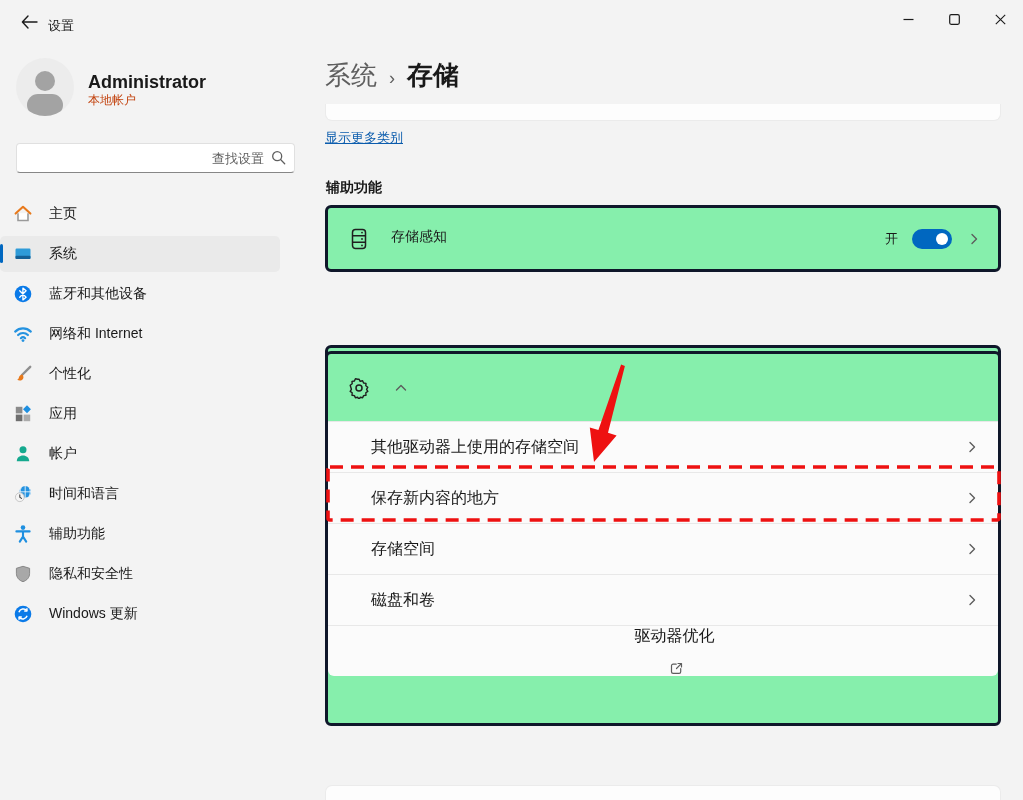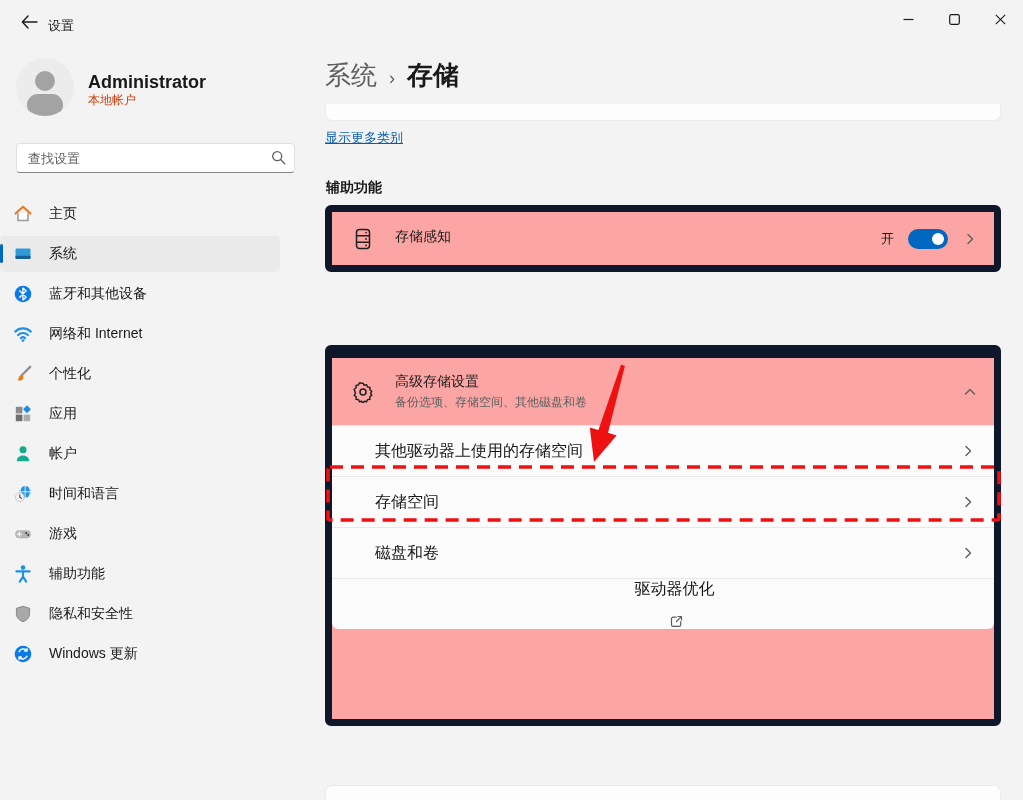--- a/index.html
+++ b/index.html
@@ -17,21 +17,21 @@
   
   .sidebar { position:absolute; left:0; top:48px; width:312px; height:752px; }
   .user-block { position:absolute; left:16px; top:10px; width:280px; height:60px; cursor:pointer; }
   .avatar { position:absolute; left:0; top:0; width:58px; height:58px; border-radius:50%; background:#ececec; overflow:hidden; }
   .avatar .head { position:absolute; left:19px; top:13px; width:20px; height:20px; border-radius:50%; background:#a3a3a3; }
   .avatar .body { position:absolute; left:11px; top:36px; width:36px; height:22px; border-radius:11px; background:#a3a3a3; }
   .user-name { position:absolute; left:72px; top:14px; font-size:18px; font-weight:bold; color:#191919; }
   .user-type { position:absolute; left:72px; top:34px; font-size:12px; color:#c2410c; }
 
   .search-wrap { position:absolute; left:16px; top:95px; width:279px; height:30px; }
-  .search-input { width:100%; height:100%; border:1px solid #e0e0e0; border-bottom:1px solid #868686; border-radius:4px; background:#ffffff; font-size:13px; padding:0 30px 0 11px; color:#1b1b1b; font-family:"Liberation Sans",sans-serif; outline:none; }
+  .search-input { width:100%; height:100%; border:1px solid #e0e0e0; border-bottom:1px solid #868686; border-radius:4px; background:#ffffff; font-size:13px; padding:0 30px 0 11px; color:#1b1b1b; font-family:"Liberation Sans",sans-serif; outline:none;text-align:right; }
   .search-input::placeholder { color:#616161; opacity:1; }
   .search-icon { position:absolute; right:9px; top:7px; }
 
   .nav { position:absolute; left:0; top:148px; width:280px; display:flex; flex-direction:column; gap:4px; }
   .nav-item { position:relative; height:36px; display:flex; align-items:center; gap:16px; padding-left:13px; border-radius:5px; cursor:pointer; }
   .nav-item.selected { background:#eaeaea; }
   .nav-item.selected::before { content:""; position:absolute; left:0; top:8px; width:3px; height:19px; border-radius:3px; background:#0067c0; }
   .nav-icon { width:20px; height:20px; flex:0 0 20px; display:flex; align-items:center; justify-content:center; }
   .nav-label { font-size:14px; color:#191919; white-space:nowrap; }
 
@@ -41,21 +41,21 @@
   .crumb-parent { color:#5e5e5e; cursor:pointer; }
   .crumb-sep { color:#5e5e5e; font-size:18px; }
   .crumb-current { color:#191919; font-weight:600; }
 
   .partial-bar-top { position:absolute; left:0; top:56px; width:676px; height:17px; background:#fdfdfd; border:1px solid #ebebeb; border-top:none; border-radius:0 0 7px 7px; }
   .show-more { position:absolute; left:0; top:81px; font-size:13px; color:#0b5cad; text-decoration:underline; cursor:pointer; }
 
   .section-title { position:absolute; left:1px; top:131px; font-size:14px; font-weight:700; color:#191919; }
   .related-title { position:absolute; left:1px; top:711px; font-size:14px; font-weight:700; color:#191919;margin-top:46px; }
 
-  .card { position:absolute; left:0; width:676px; background:#fca5a5; border:7px solid #0f172a; border-radius:6px; }
+  .card { position:absolute; left:0; width:676px; background:#86efac; border:3px solid #0f172a; border-radius:6px; }
   .card-storage-sense { top:157px; height:68px; }
   .card-cleanup { top:230px; height:68px; }
   .card-advanced { top:303px; height:375px; }
   .partial-card-bottom { position:absolute; left:0; top:737px; width:676px; height:15px; background:#fdfdfd; border:1px solid #ebebeb; border-bottom:none; border-radius:7px 7px 0 0; }
 
   .card-row { position:relative; display:flex; align-items:center; cursor:pointer; }
   .card-head { height:67px; padding:0 18px 0 20px; }
   .head-icon { width:22px; height:22px; margin-right:21px; flex:0 0 22px; display:flex; align-items:center; justify-content:center; }
   .head-text { flex:1; min-width:0; }
   .head-title { font-size:14px; color:#191919; margin-bottom:3px; }
@@ -207,31 +207,20 @@
           <svg width="20" height="20" viewBox="0 0 20 20">
               <circle cx="12.2" cy="7.8" r="5.8" fill="#2492e0"></circle>
               <path d="M6.4 7.8h11.6M12.2 2v11.6M8.3 3.4c-1.6 3-1.6 5.8 0 8.8M16.1 3.4c1.6 3 1.6 5.8 0 8.8" stroke="#ffffff" stroke-width="0.8" fill="none"></path>
               <circle cx="6.8" cy="13.2" r="4.4" fill="#f4f4f4" stroke="#bdbdbd" stroke-width="0.8"></circle>
               <path d="M6.8 10.9v2.4l1.7 1.1" fill="none" stroke="#444444" stroke-width="1.1" stroke-linecap="round"></path>
             </svg>
         </span>
         <span class="nav-label">时间和语言</span>
       </div>
 
-      <div class="nav-item">
-        <span class="nav-icon">
-          <svg width="20" height="20" viewBox="0 0 20 20">
-              <rect x="2.2" y="6.2" width="15.6" height="8" rx="4" fill="#b5b5b5"></rect>
-              <path d="M6.4 8.3v3.8M4.5 10.2h3.8" stroke="#ffffff" stroke-width="1.2" stroke-linecap="round"></path>
-              <circle cx="13.2" cy="9" r="1" fill="#3a3a3a"></circle>
-              <circle cx="15.2" cy="11" r="1" fill="#3a3a3a"></circle>
-            </svg>
-        </span>
-        <span class="nav-label">游戏</span>
-      </div>
 
       <div class="nav-item">
         <span class="nav-icon">
           <svg width="20" height="20" viewBox="0 0 20 20">
               <circle cx="10" cy="3.6" r="2.3" fill="#1e8fe0"></circle>
               <path d="M3.4 7.4h13.2M10 7.4v5.2l-3.2 5M10 12.6l3.2 5" fill="none" stroke="#1e8fe0" stroke-width="2.1" stroke-linecap="round" stroke-linejoin="round"></path>
             </svg>
         </span>
         <span class="nav-label">辅助功能</span>
       </div>
@@ -321,42 +310,46 @@
     </div>
 
     <div class="card card-advanced">
       <div class="card-row card-head">
         <span class="head-icon">
           <svg width="22" height="22" viewBox="0 0 22 22">
               <circle cx="11" cy="11" r="3" fill="none" stroke="#1f1f1f" stroke-width="1.5"></circle>
               <path d="M11 2.2l1.2 2.1 2.4-.5 1 2.2 2.4.4-.2 2.4 2 1.4-1.2 2.1 1.2 2.1-2 1.4.2 2.4-2.4.4-1 2.2-2.4-.5-1.2 2.1-1.2-2.1-2.4.5-1-2.2-2.4-.4.2-2.4-2-1.4 1.2-2.1L2.2 8.2l2-1.4-.2-2.4 2.4-.4 1-2.2 2.4.5z" fill="none" stroke="#1f1f1f" stroke-width="1.4" stroke-linejoin="round"></path>
             </svg>
         </span>
-        <span class="head-text">
-          <div class="head-title">高级存储设置</div>
-          <div class="head-desc">备份选项、存储空间、其他磁盘和卷</div>
-        </span>
         <span class="trailing">
           <span class="chevron">
             <svg width="12" height="12" viewBox="0 0 12 12">
                 <path d="M1.5 8L6 3.5 10.5 8" fill="none" stroke="#5d5d5d" stroke-width="1.4" stroke-linecap="round" stroke-linejoin="round"></path>
               </svg>
           </span>
         </span>
       </div>
 
       <div class="sub-row">
         <span class="sub-label">其他驱动器上使用的存储空间</span>
         <span class="chevron">
           <svg width="12" height="12" viewBox="0 0 12 12">
               <path d="M4 1.5l4.5 4.5L4 10.5" fill="none" stroke="#5d5d5d" stroke-width="1.4" stroke-linecap="round" stroke-linejoin="round"></path>
             </svg>
         </span>
       </div>
 
+      <div class="sub-row">
+        <span class="sub-label">保存新内容的地方</span>
+        <span class="chevron">
+          <svg width="12" height="12" viewBox="0 0 12 12">
+              <path d="M4 1.5l4.5 4.5L4 10.5" fill="none" stroke="#5d5d5d" stroke-width="1.4" stroke-linecap="round" stroke-linejoin="round"></path>
+            </svg>
+        </span>
+      </div>
 
       <div class="sub-row">
         <span class="sub-label">存储空间</span>
         <span class="chevron">
           <svg width="12" height="12" viewBox="0 0 12 12">
               <path d="M4 1.5l4.5 4.5L4 10.5" fill="none" stroke="#5d5d5d" stroke-width="1.4" stroke-linecap="round" stroke-linejoin="round"></path>
             </svg>
         </span>
       </div>
 

